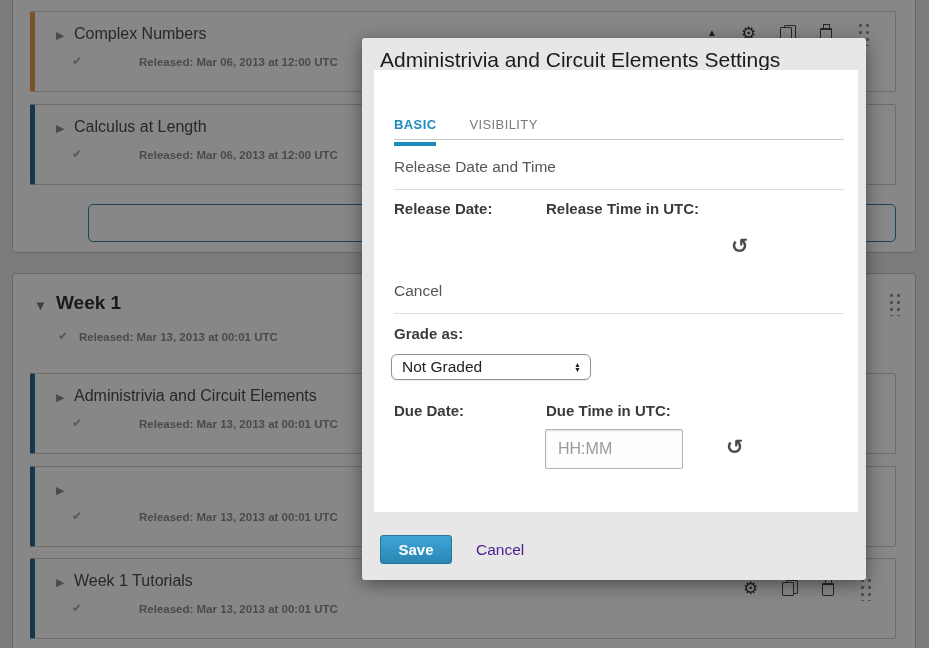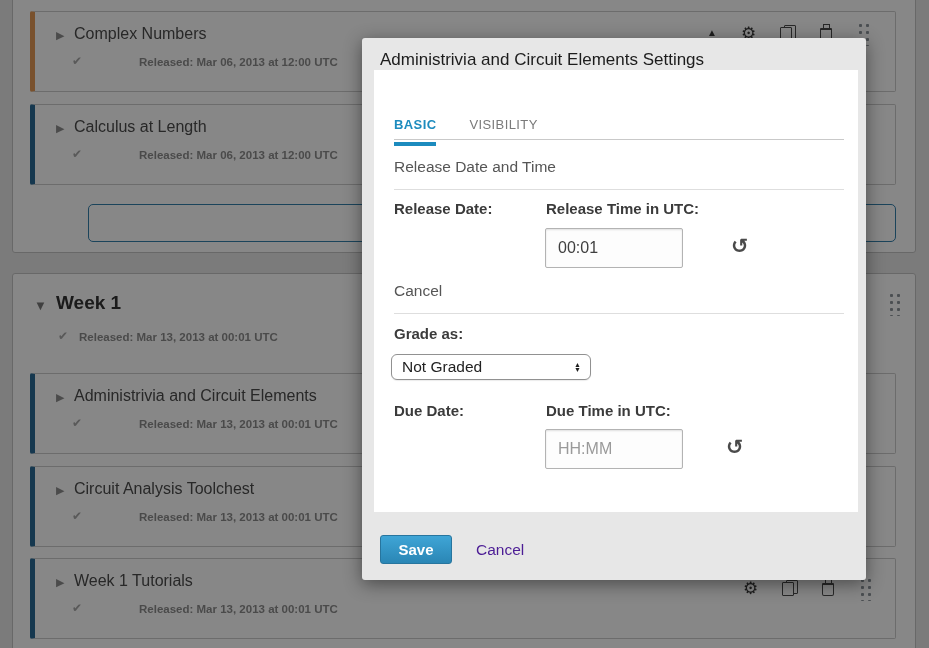--- a/index.html
+++ b/index.html
@@ -48,21 +48,21 @@
     background-image:radial-gradient(circle,#8e959b 1.3px,transparent 1.8px);
     background-size:7px 7px; background-position:1px 2px; cursor:grab; }
   .sec-grip { position:absolute; left:874px; top:16px; }
   
   #overlay { position:absolute; inset:0; background:rgba(0,0,0,0.47); z-index:5; }
   
   #modal {
     position:absolute; left:362px; top:38px; width:504px; height:542px; z-index:10;
     background:#e7e7e7; border-radius:3px; box-shadow:0 4px 18px rgba(0,0,0,0.45);
   }
-  #modal-title { position:absolute; left:18px; top:0; height:42px; line-height:44px; font-size:17px; color:#1c1c1c; }
+  #modal-title { position:absolute; left:18px; top:0; height:42px; line-height:44px; font-size:21px; color:#1c1c1c; }
   #panel { position:absolute; left:12px; top:32px; width:484px; height:442px; background:#fff; }
   .tabs { position:absolute; left:20px; top:47px; display:flex; gap:33px; }
   .tab { font-size:13px; letter-spacing:.4px; color:#7a7a7a; cursor:pointer; padding-bottom:10px; }
   .tab.active { color:#1c8bbe; font-weight:bold; border-bottom:4px solid #1c8bbe; }
   .tabline { position:absolute; left:20px; right:14px; top:69px; border-top:1px solid #c9c9c9; }
   .grp-head { position:absolute; left:20px; font-size:15.5px; color:#565656; }
   .grp-div { position:absolute; left:20px; right:14px; border-top:1px solid #dedede; }
   .fld-label { position:absolute; font-size:15px; font-weight:bold; color:#3b3b3b; }
   .txt-input {
     position:absolute; width:138px; height:40px; padding:0 12px;
@@ -124,21 +124,20 @@
     <span class="grip sec-grip"></span>
 
     <div class="sub-row" style="top:99px">
       <span class="tri">▶</span>
       <span class="row-title">Administrivia and Circuit Elements</span>
       <span class="check">✔</span>
       <span class="released">Released: Mar 13, 2013 at 00:01 UTC</span>
     </div>
     <div class="sub-row" style="top:192px">
       <span class="tri">▶</span>
-      <span class="row-title">Circuit Analysis Toolchest</span>
       <span class="check">✔</span>
       <span class="released">Released: Mar 13, 2013 at 00:01 UTC</span>
     </div>
     <div class="sub-row" style="top:284px">
       <span class="tri">▶</span>
       <span class="row-title">Week 1 Tutorials</span>
       <span class="check">✔</span>
       <span class="released">Released: Mar 13, 2013 at 00:01 UTC</span>
       <div class="row-icons low">
         <span class="gear-glyph">⚙</span>
@@ -159,21 +158,20 @@
         <span class="tab active">BASIC</span>
         <span class="tab">VISIBILITY</span>
       </div>
       <div class="tabline"></div>
 
       <div class="grp-head" style="top:88px">Release Date and Time</div>
       <div class="grp-div" style="top:119px"></div>
 
       <div class="fld-label" style="left:20px; top:130px">Release Date:</div>
       <div class="fld-label" style="left:172px; top:130px">Release Time in UTC:</div>
-      <input class="txt-input" style="left: 171px; top: 158px;" value="00:01">
       <span class="reset-ic" style="left:357px; top:166px">↺</span>
 
       <div class="grp-head" style="top:212px">Cancel</div>
       <div class="grp-div" style="top:243px"></div>
 
       <div class="fld-label" style="left:20px; top:255px">Grade as:</div>
       <div class="select">
         <span class="sel-text">Not Graded</span>
         <span class="sel-arrows">
           <span>▲</span>

